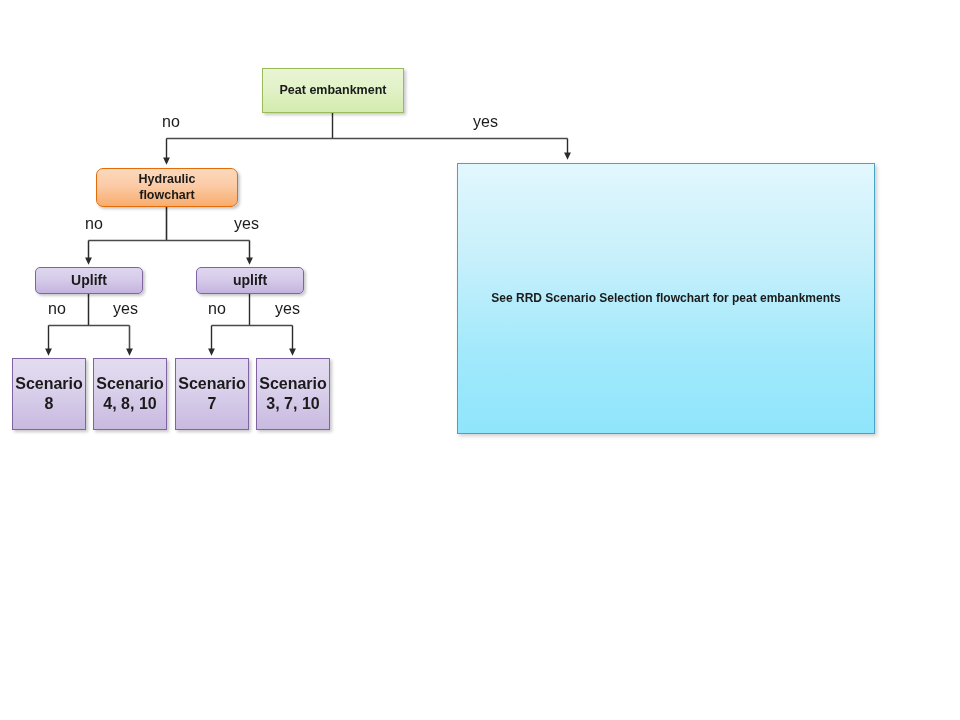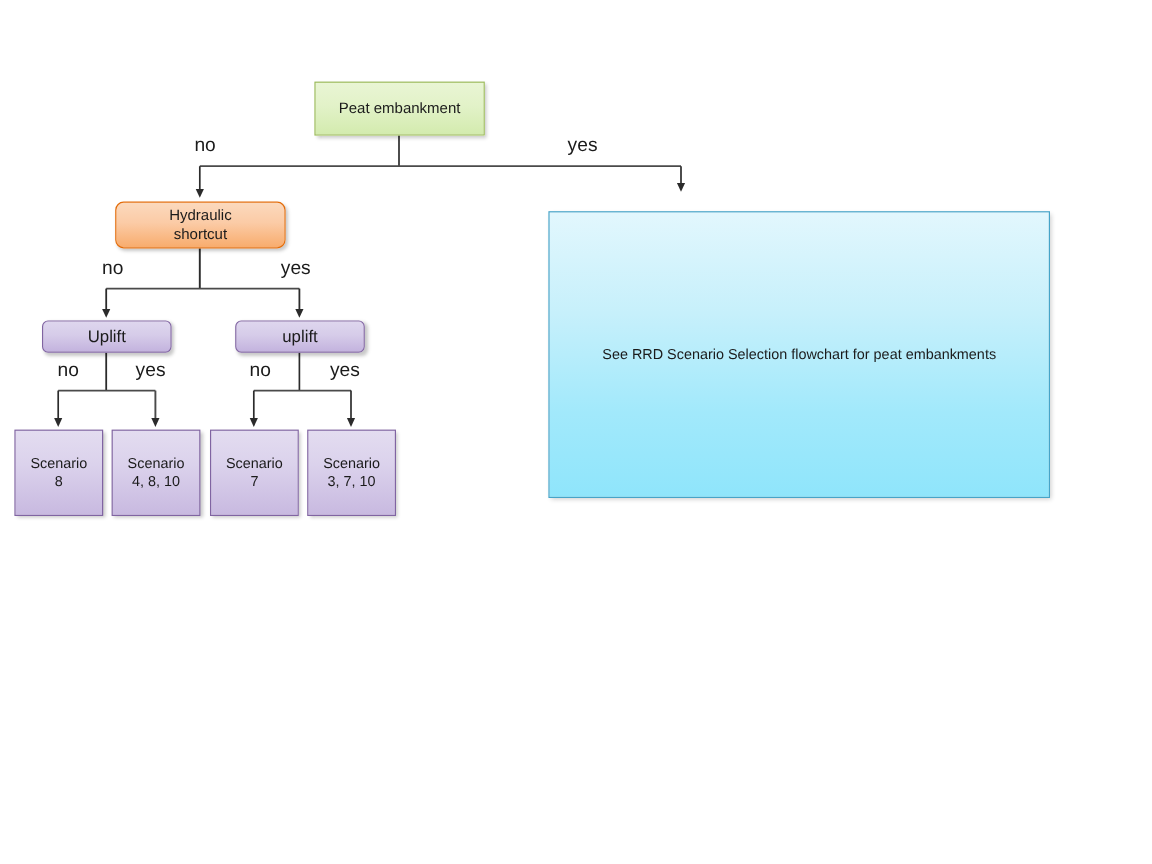--- a/index.html
+++ b/index.html
@@ -30,20 +30,21 @@
   .node {
     position: absolute;
     box-sizing: border-box;
     display: flex;
     align-items: center;
     justify-content: center;
     text-align: center;
     color: #1b1b1b;
     line-height: 1.22;
     z-index: 3;
+    font-weight: bold;
   }
   .node-green {
     background: linear-gradient(to bottom, #e9f5d4 0%, #e2f2c8 45%, #d3ebae 100%);
     border: 1px solid #9bbb59;
     box-shadow: 2px 2px 3px rgba(0,0,0,0.22);
     font-size: 12.5px;
   }
   .node-orange {
     background: linear-gradient(to bottom, #fbd9bd 0%, #fbcba6 45%, #f8ac6d 100%);
     border: 1px solid #e36c0a;
@@ -55,21 +56,21 @@
     background: linear-gradient(to bottom, #ded6ee 0%, #d6cce9 45%, #c3b3de 100%);
     border: 1px solid #8064a2;
     border-radius: 5px;
     box-shadow: 2px 2px 3px rgba(0,0,0,0.22);
     font-size: 14px;
   }
   .node-scenario {
     background: linear-gradient(to bottom, #e3dcf0 0%, #dbd2ec 40%, #c8b9e0 100%);
     border: 1px solid #8064a2;
     box-shadow: 2px 2px 3px rgba(0,0,0,0.22);
-    font-size: 12px;
+    font-size: 16px;
   }
   .node-blue {
     background: linear-gradient(to bottom, #e2f7fd 0%, #c7f0fb 35%, #a2e9fb 70%, #8fe5fb 100%);
     border: 1px solid #46a4c8;
     box-shadow: 2px 2px 4px rgba(0,0,0,0.20);
     font-size: 12px;
     align-items: center;
     justify-content: center;
   }
   .edge-label {
@@ -126,21 +127,21 @@
 
   <div class="edge-label" style="left:162px; top:113px;">
     <span>no</span>
   </div>
   <div class="edge-label" style="left:473px; top:113px;">
     <span>yes</span>
   </div>
 
   <div class="node node-orange" style="left:96px; top:168px; width:142px; height:39px;">
     <span class="node-text">Hydraulic
-shortcut</span>
+flowchart</span>
   </div>
 
   <div class="edge-label" style="left:85px; top:215px;">
     <span>no</span>
   </div>
   <div class="edge-label" style="left:234px; top:215px;">
     <span>yes</span>
   </div>
 
   <div class="node node-purple" style="left:35px; top:267px; width:108px; height:27px;">
@@ -175,17 +176,17 @@
   </div>
   <div class="node node-scenario" style="left:175px; top:358px; width:74px; height:72px;">
     <span class="node-text">Scenario
 7</span>
   </div>
   <div class="node node-scenario" style="left:256px; top:358px; width:74px; height:72px;">
     <span class="node-text">Scenario
 3, 7, 10</span>
   </div>
 
-  <div class="node node-blue" style="left:457px; top:176px; width:418px; height:239px;align-items:center;">
+  <div class="node node-blue" style="left:457px; top:163px; width:418px; height:271px;align-items:center;">
     <span class="node-text">See RRD Scenario Selection flowchart for peat embankments</span>
   </div>
 
 </div>
 
 </body></html>

